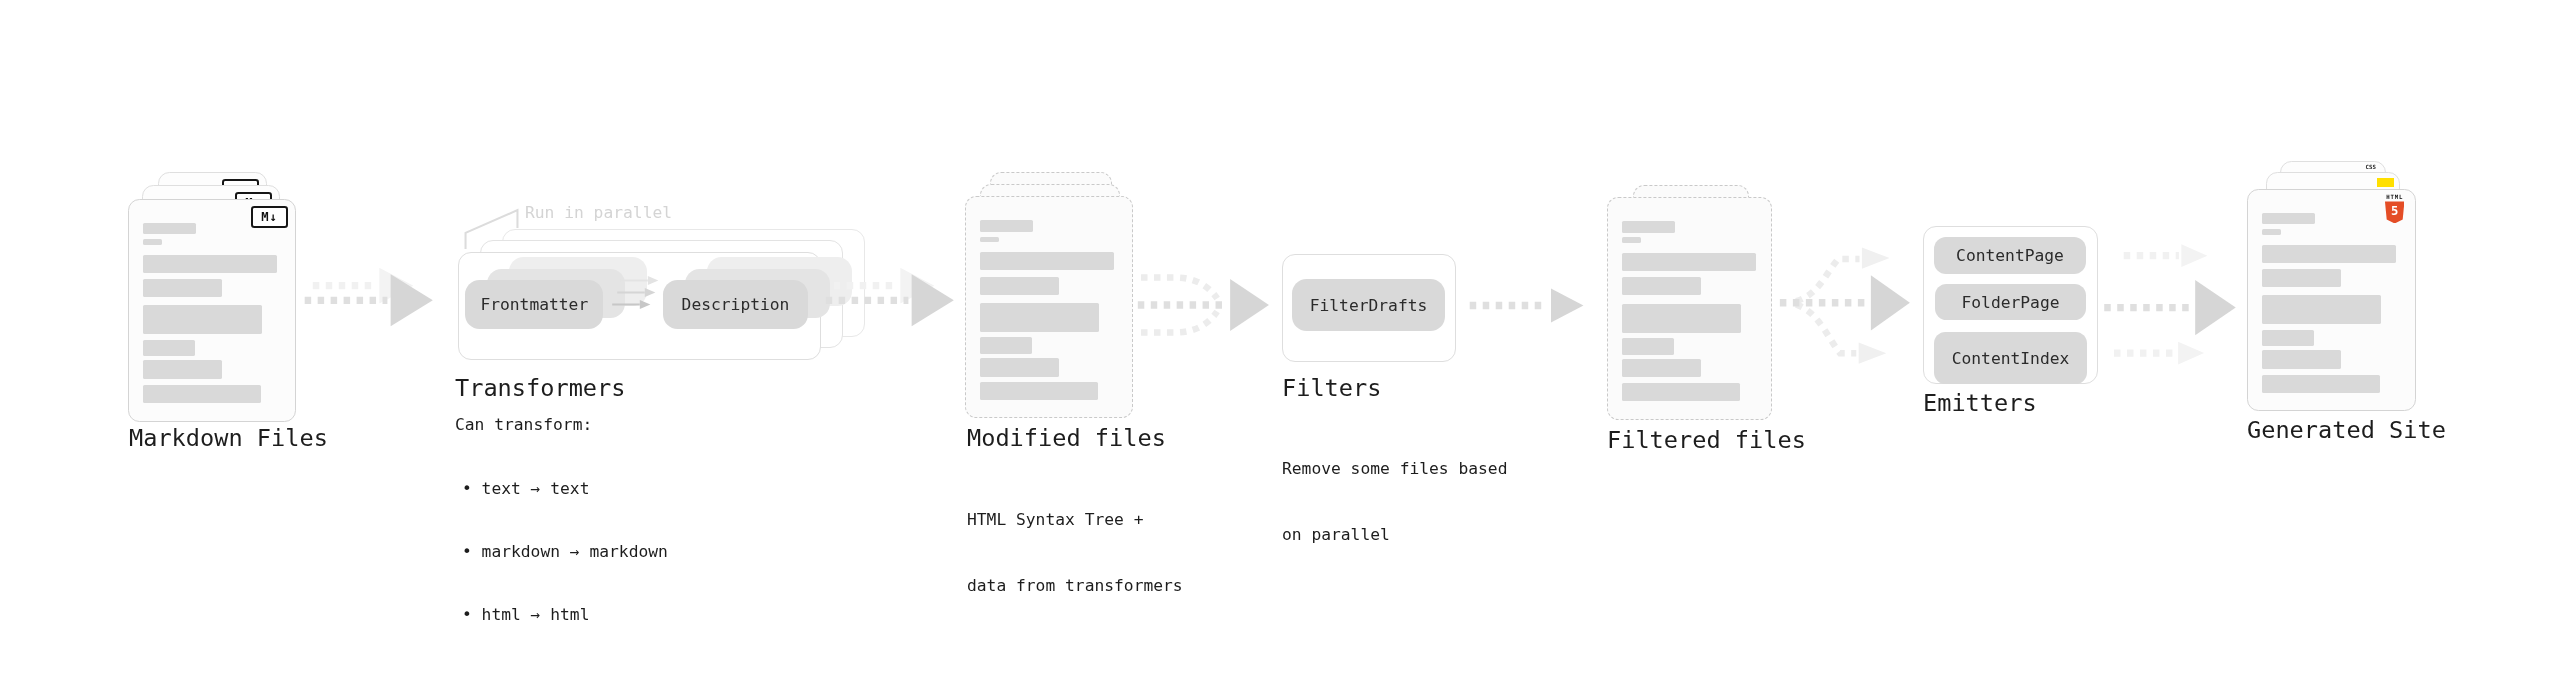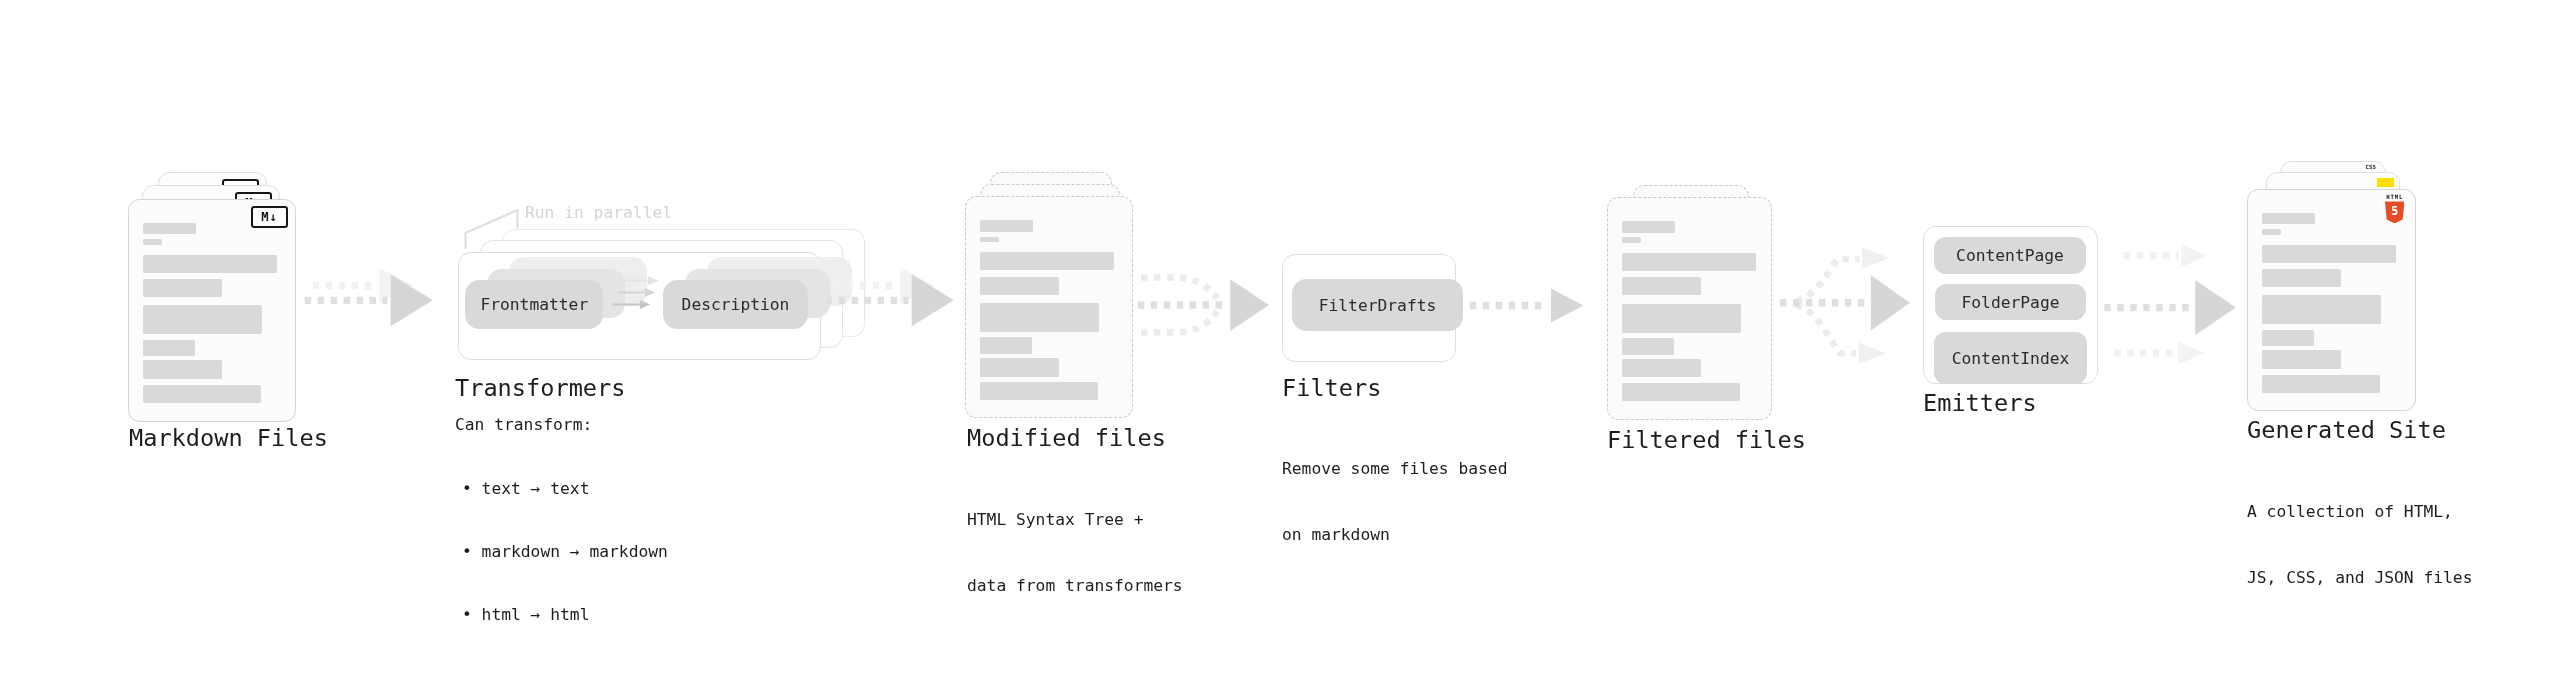--- a/index.html
+++ b/index.html
@@ -163,25 +163,25 @@
   </div>
 
   <svg style="left:1136px;top:271px" width="138" height="68" viewBox="0 0 170 84">
     <path class="dash-light" d="M 6,8 H 48 Q 82,8 100,34"></path>
     <path class="dash-light" d="M 6,76 H 48 Q 82,76 100,50"></path>
     <line class="dash-main" x1="2" y1="42" x2="112" y2="42"></line>
     <polygon class="tri-main" points="116,10 116,74 164,42"></polygon>
   </svg>
 
   <div class="obox" style="left:1282px;top:254px;width:172px;height:106px"></div>
-  <div class="pill" style="left:1292px;top:279px;width:171px;height:52px">FilterDrafts</div>
+  <div class="pill" style="left:1292px;top:279px;width:153px;height:52px">FilterDrafts</div>
   <div class="title" style="left:1282px;top:376px">Filters</div>
   <div class="body" style="left:1282px;top:414px">
     <div>Remove some files based</div>
-    <div>on markdown</div>
+    <div>on parallel</div>
   </div>
 
   <svg style="left:1468px;top:286px" width="118" height="39" viewBox="0 0 145 48">
     <line class="dash-main" x1="2" y1="24" x2="98" y2="24"></line>
     <polygon class="tri-main" points="102,3 102,45 142,24"></polygon>
   </svg>
 
   <div class="abs" style="left:1607px;top:185px;width:195px;height:244px">
     <div class="sheet dashed" style="left:26px;top:0;width:114px;height:98px"></div>
     <div class="sheet dashed" style="left:0;top:12.2px;width:163px;height:221px">
@@ -244,19 +244,15 @@
           <div class="bar" style="width: 134px; height: 18px; margin-bottom: 6.5px;"></div>
           <div class="bar" style="width: 79px; height: 18px; margin-bottom: 8.1px;"></div>
           <div class="bar" style="width: 119px; height: 29px; margin-bottom: 5.7px;"></div>
           <div class="bar" style="width: 52px; height: 16.3px; margin-bottom: 4.1px;"></div>
           <div class="bar" style="width: 79px; height: 18.7px; margin-bottom: 5.7px;"></div>
           <div class="bar" style="width: 118px; height: 18px; margin-bottom: 0px;"></div>
         </div>
     </div>
   </div>
   <div class="title" style="left:2247px;top:418px">Generated Site</div>
-  <div class="body" style="left:2247px;top:457px">
-    <div>A collection of HTML,</div>
-    <div>JS, CSS, and JSON files</div>
-  </div>
 
 </div>
 
 
 </body></html>

